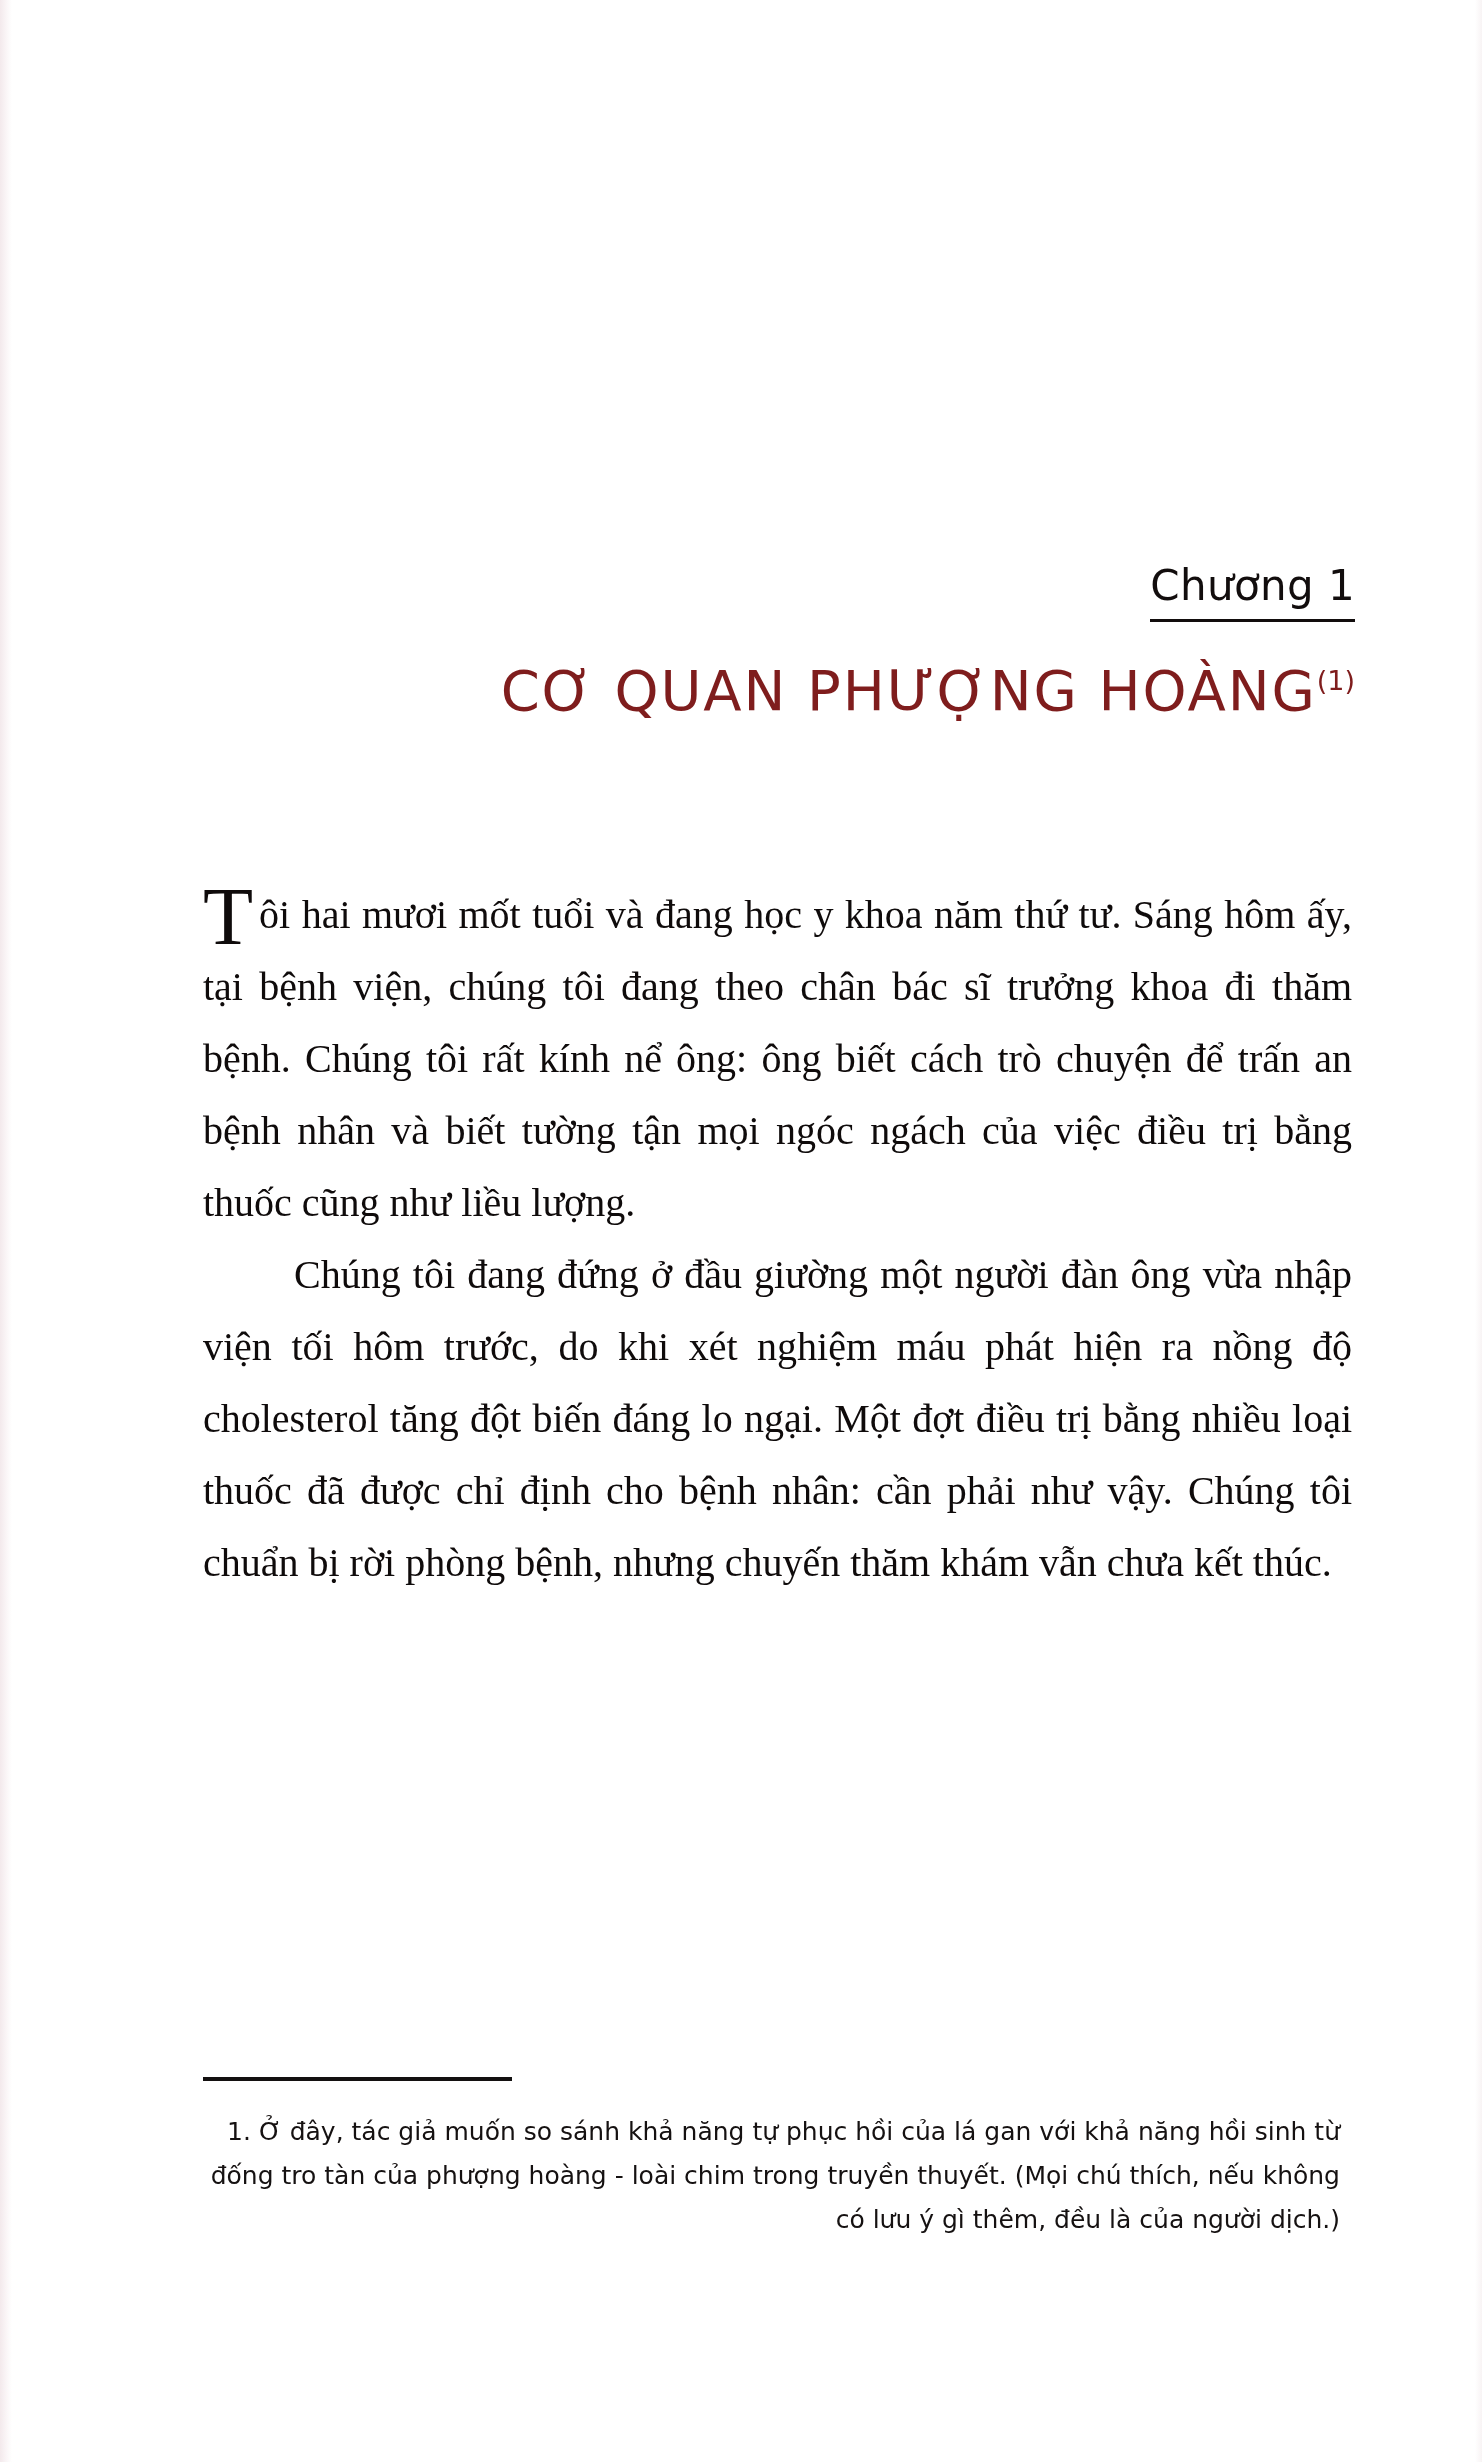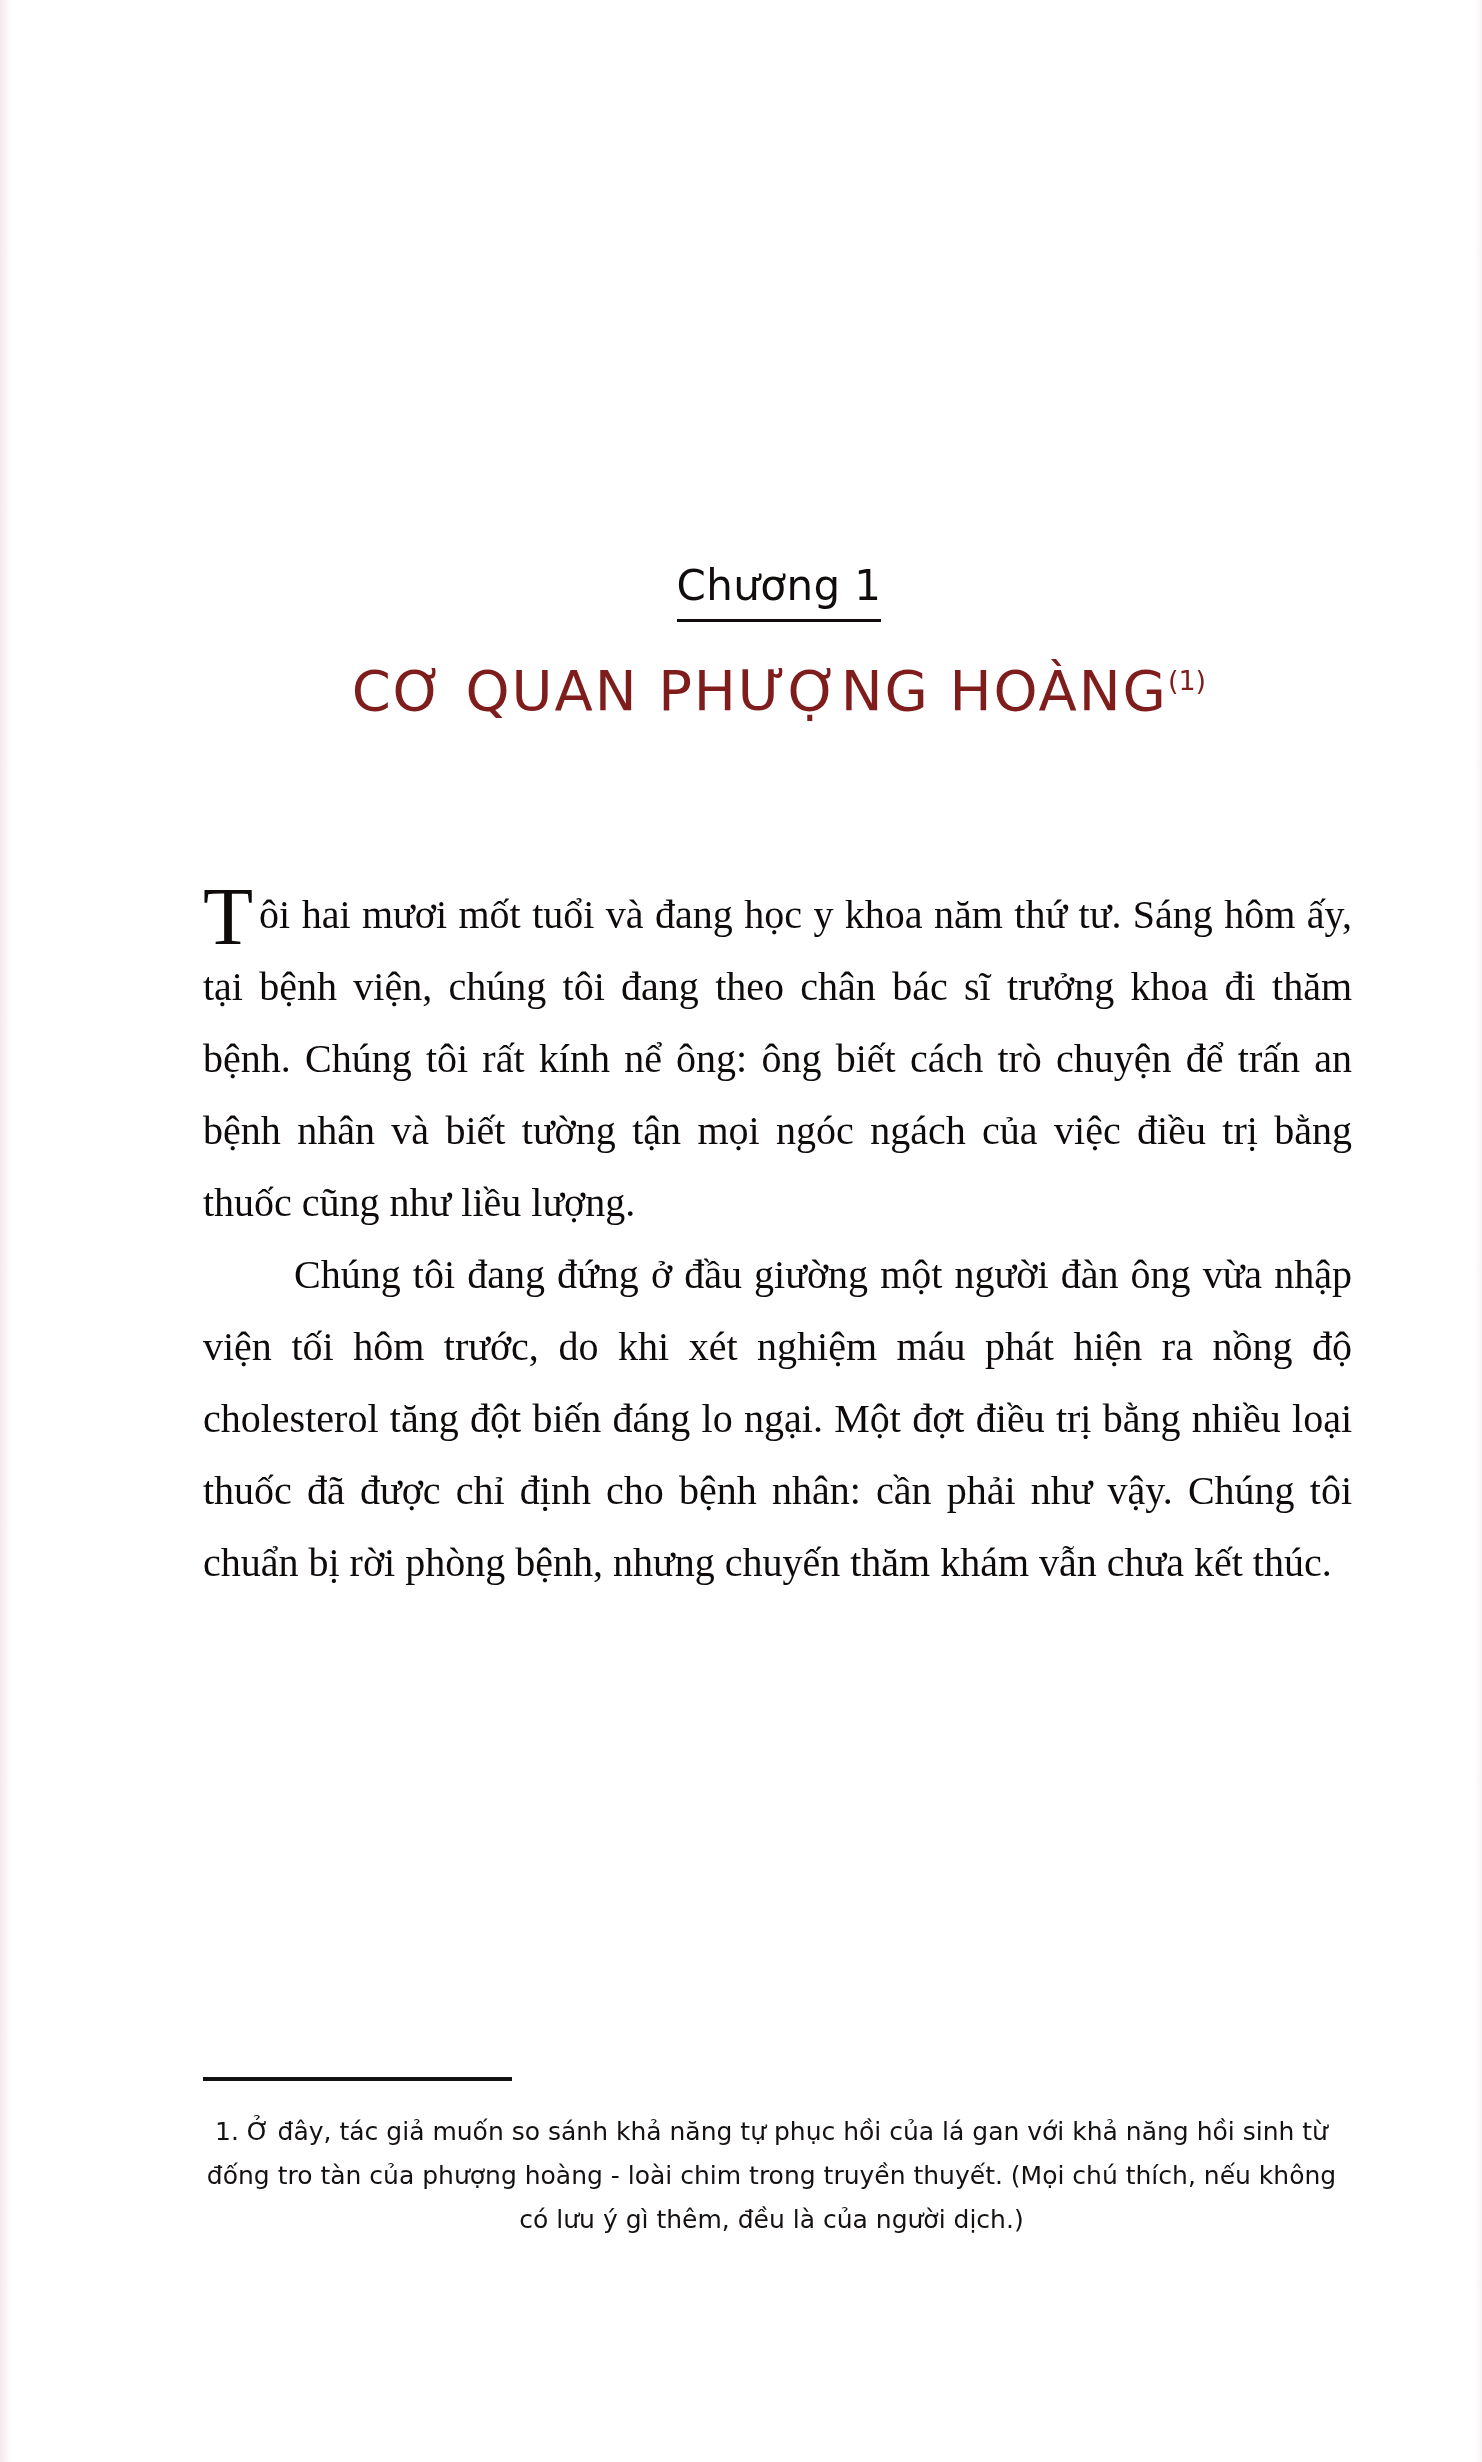--- a/index.html
+++ b/index.html
@@ -49,21 +49,21 @@
     width: 1152px;
     height: 2462px;
   }
 
   
   .chapter-head {
     position: absolute;
     top: 561px;
     left: 0;
     width: 1152px;
-    text-align: center;
+    text-align: right;
   }
   .chapter-label {
     display: inline-block;
     font-family: "DejaVu Sans", sans-serif;
     font-size: 42px;
     letter-spacing: 0.4px;
     color: #120d0d;
     padding-bottom: 9px;
     border-bottom: 3px solid #120d0d;
   }
@@ -125,21 +125,21 @@
     width: 309px;
     height: 3.8px;
     background: #131010;
     margin-bottom: 29px;
   }
   .footnote-text {
     font-family: "DejaVu Sans", sans-serif;
     font-size: 25px;
     line-height: 44px;
     color: #151111;
-    text-align: center;
+    text-align: right;
     width: 1137px;
   }
 </style>
 </head>
 <body>
 
 <div class="page-edge-left"></div>
 <div class="page-edge-right"></div>
 
 <div class="page">

